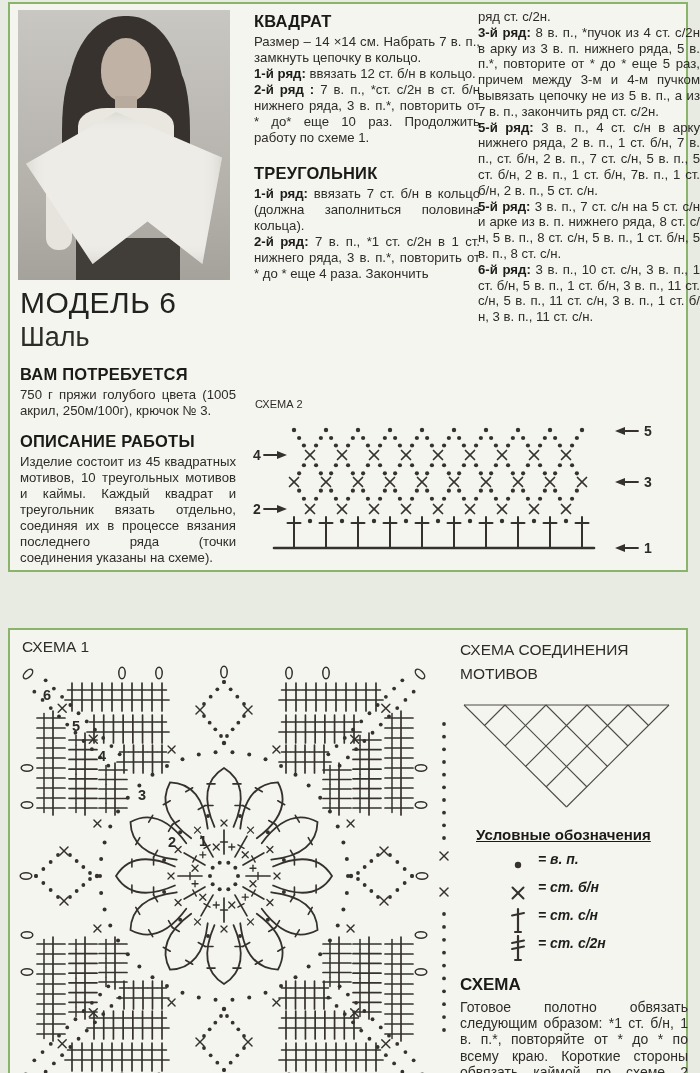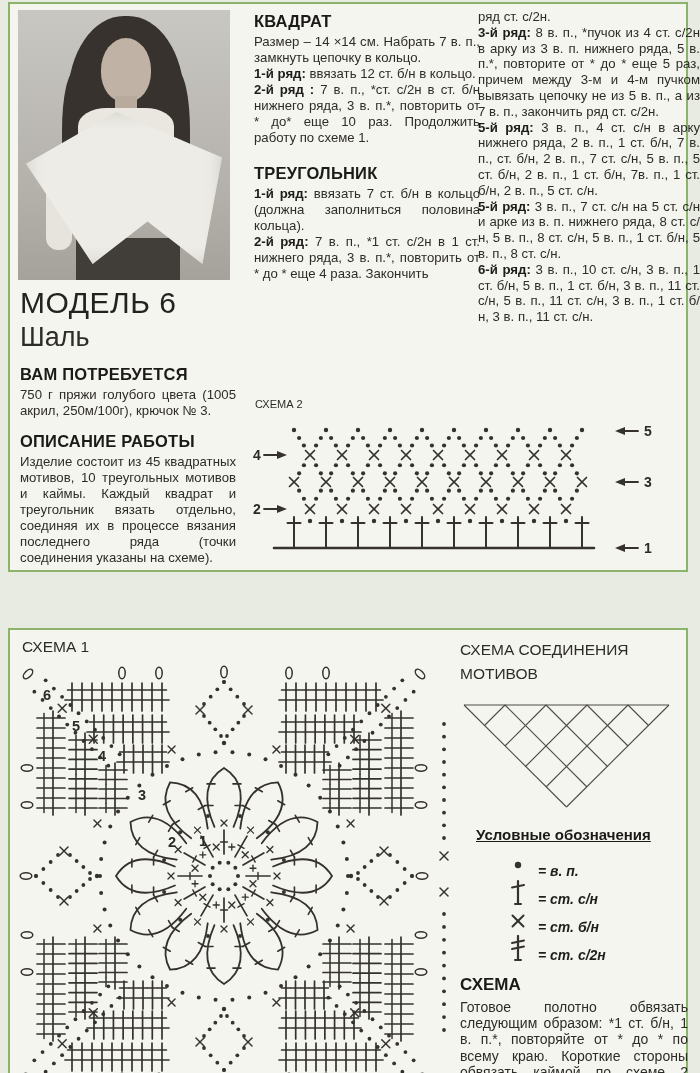--- a/index.html
+++ b/index.html
@@ -45,21 +45,21 @@
   .schema2-label{position:absolute;left:245px;top:394px;font-size:11px;color:#2e2c29;}
   #schema2-svg{position:absolute;left:238px;top:406px;}
 
   
   .schema1-label{position:absolute;left:12px;top:8px;font-size:15.5px;color:#2e2c29;}
   #schema1-svg{position:absolute;left:2px;top:28px;}
   .bcol{position:absolute;left:450px;top:8px;width:228px;}
   .join-head{font-size:15.5px;font-weight:400;margin:0;line-height:24px;color:#2e2c29;}
   #join-svg{display:block;margin:14px 0 10px 2px;}
   .legend-head{font-size:15px;font-weight:700;text-decoration:underline;margin:14px 0 8px 16px;color:#1b1a18;}
-  .legend-item{display:flex;align-items:flex-end;margin:0 0 0 46px;height:28px;
+  .legend-item{display:flex;align-items:flex-start;margin:0 0 0 46px;height:28px;
     font-style:italic;font-weight:700;font-size:14px;color:#1f1e1c;}
   .legend-sym{width:24px;height:28px;margin-right:8px;flex:0 0 auto;}
   .asm-head{font-size:17px;font-weight:700;margin:12px 0 4px;color:#1b1a18;}
   .asm-p{font-size:14px;line-height:16.2px;margin:0;text-align:justify;}
 </style>
 </head>
 <body>
 
 <div>
 
@@ -1193,32 +1193,32 @@
 
       <div class="legend-head">Условные обозначения</div>
       <div class="legend-item">
         <svg class="legend-sym" viewBox="0 0 24 28">
             <circle cx="12" cy="14" r="3.2" fill="#35322e"></circle>
           </svg>
         <span>= в. п.</span>
       </div>
       <div class="legend-item">
         <svg class="legend-sym" viewBox="0 0 24 28">
+            <line x1="6.5" y1="8.5" x2="17.5" y2="19.5" stroke="#35322e" stroke-width="2" stroke-linecap="round"></line>
+            <line x1="6.5" y1="19.5" x2="17.5" y2="8.5" stroke="#35322e" stroke-width="2" stroke-linecap="round"></line>
+          </svg>
+        <span>= ст. б/н</span>
+      </div>
+      <div class="legend-item">
+        <svg class="legend-sym" viewBox="0 0 24 28">
             <line x1="12" y1="2" x2="12" y2="25" stroke="#35322e" stroke-width="2.2" stroke-linecap="round"></line>
             <line x1="6" y1="8.5" x2="18" y2="6" stroke="#35322e" stroke-width="2" stroke-linecap="round"></line>
             <line x1="9" y1="25" x2="15" y2="25" stroke="#35322e" stroke-width="2" stroke-linecap="round"></line>
           </svg>
         <span>= ст. с/н</span>
-      </div>
-      <div class="legend-item">
-        <svg class="legend-sym" viewBox="0 0 24 28">
-            <line x1="6.5" y1="8.5" x2="17.5" y2="19.5" stroke="#35322e" stroke-width="2" stroke-linecap="round"></line>
-            <line x1="6.5" y1="19.5" x2="17.5" y2="8.5" stroke="#35322e" stroke-width="2" stroke-linecap="round"></line>
-          </svg>
-        <span>= ст. б/н</span>
       </div>
       <div class="legend-item">
         <svg class="legend-sym" viewBox="0 0 24 28">
             <line x1="12" y1="1" x2="12" y2="25" stroke="#35322e" stroke-width="2.2" stroke-linecap="round"></line>
             <line x1="6" y1="8" x2="18" y2="5.5" stroke="#35322e" stroke-width="2" stroke-linecap="round"></line>
             <line x1="6" y1="14" x2="18" y2="11.5" stroke="#35322e" stroke-width="2" stroke-linecap="round"></line>
             <line x1="9" y1="25" x2="15" y2="25" stroke="#35322e" stroke-width="2" stroke-linecap="round"></line>
           </svg>
         <span>= ст. с/2н</span>
       </div>

